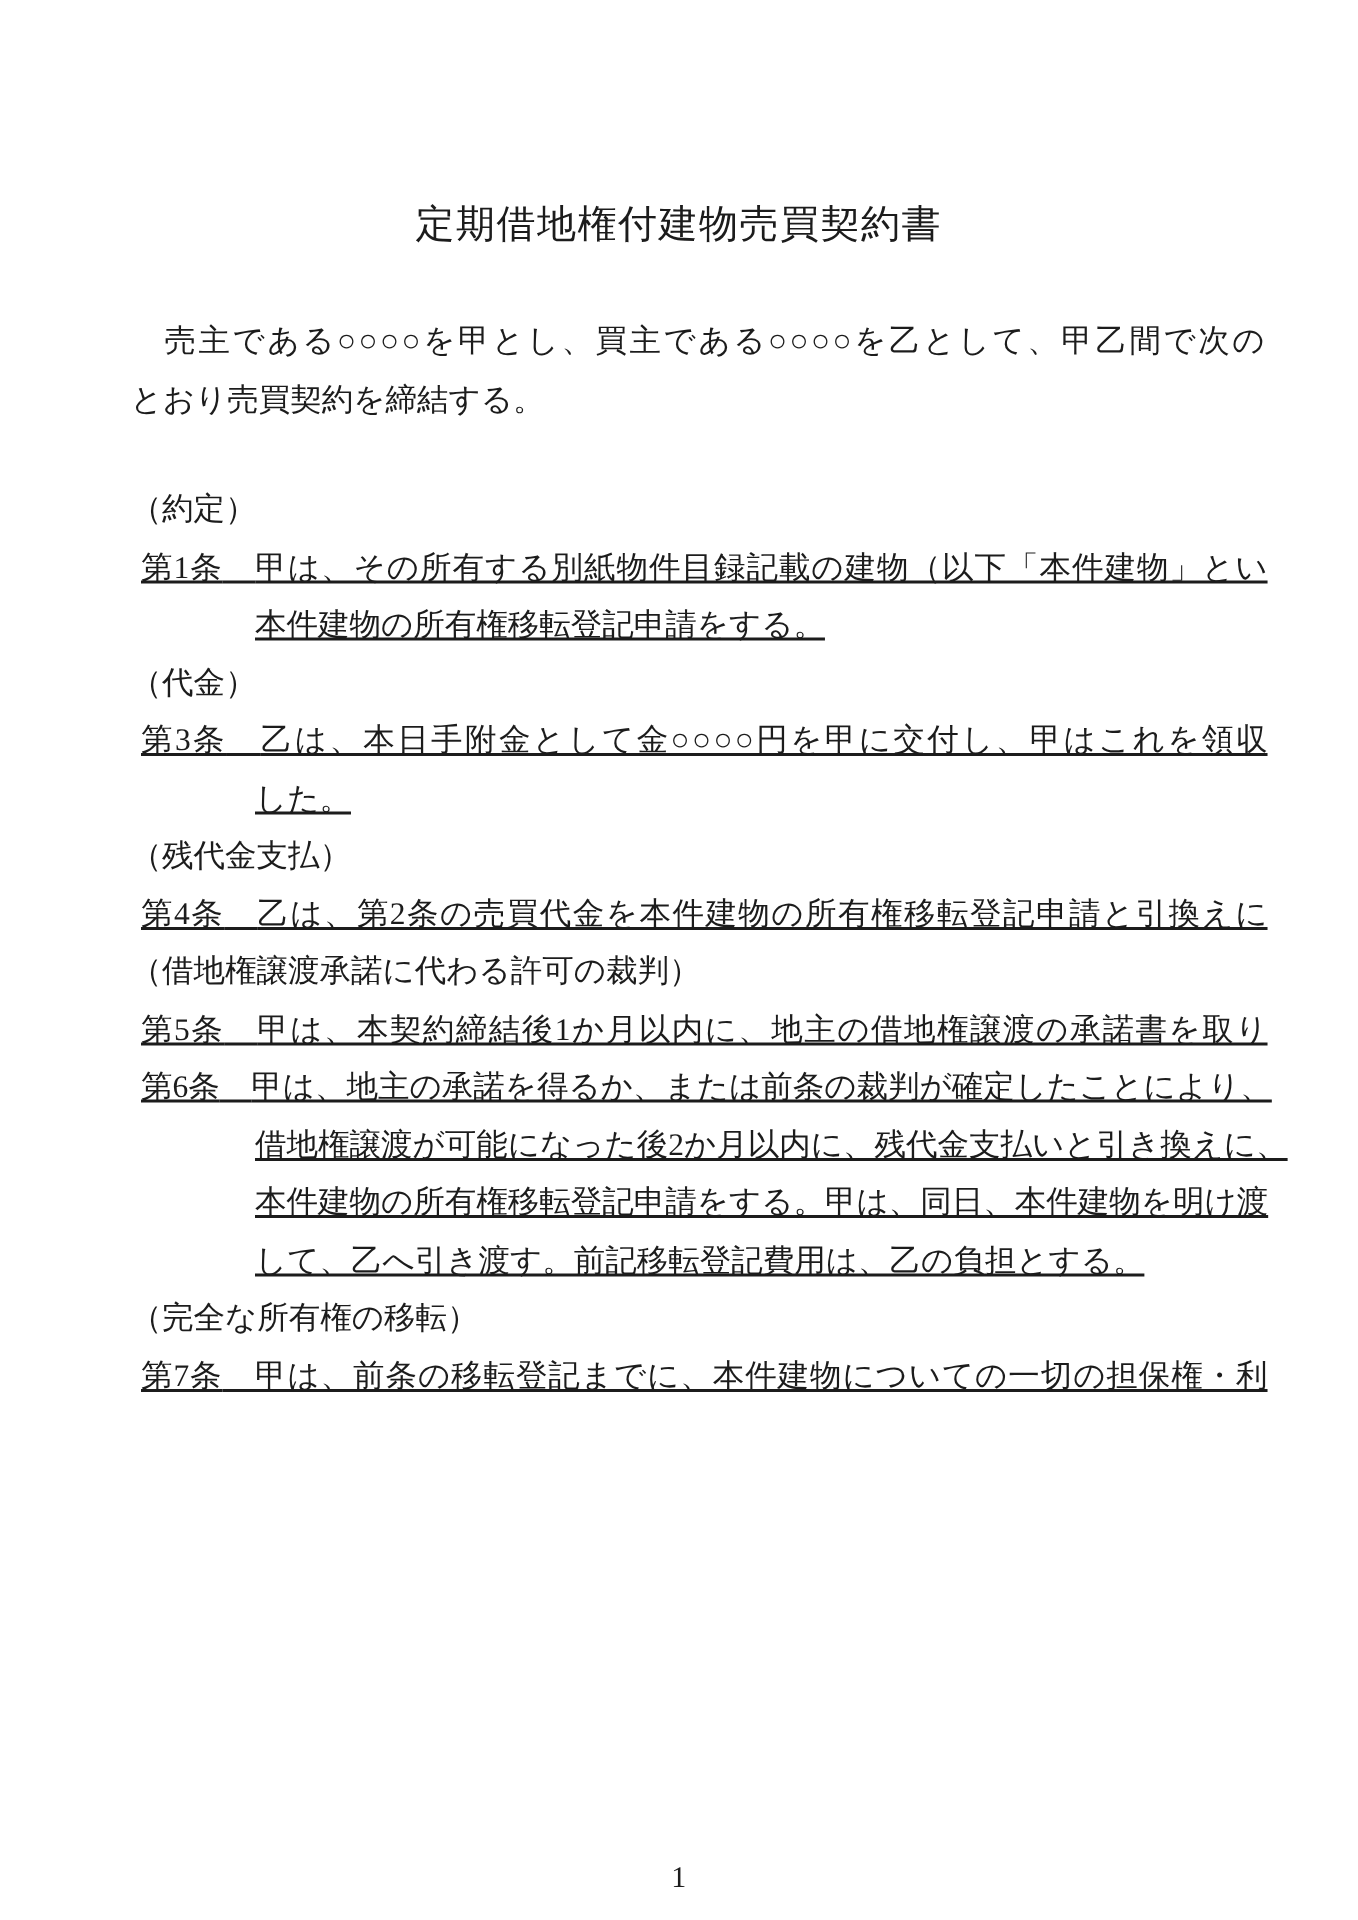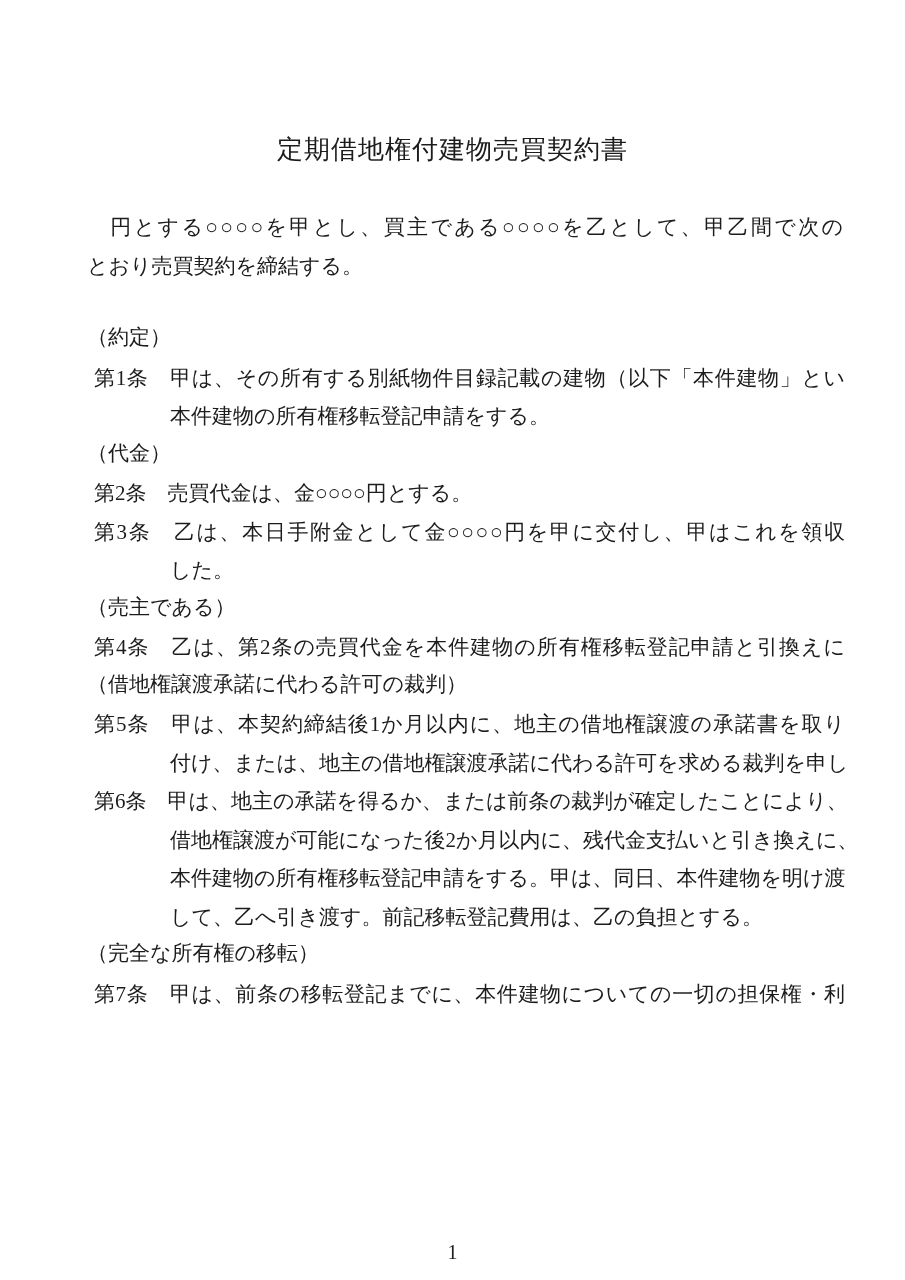--- a/index.html
+++ b/index.html
@@ -35,68 +35,64 @@
 
   .line, .heading {
     font-size: 21px;
     line-height: 38.5px;
     white-space: nowrap;
     text-align: justify;
     text-align-last: justify;
   }
   .line.final { text-align: center; text-align-last: left; }
 
-  .heading { text-align: left; text-align-last: left; font-family: Liberation Mono, monospace; }
+  .heading { text-align: left; text-align-last: left; }
 
-  .clause { margin-left: 7px; width: 751px; }
+  .clause { margin-left: 7px; width: 751px; text-decoration: underline; }
   .clause .line.cont { margin-left: 76px; width: 673px; }
   .clause .line.first { width: 751px; }
 
   .page-number {
     position: absolute;
     top: 1238px; left: 0; width: 905px;
     text-align: center;
     font-size: 20px;
     line-height: 28px;
   }
 </style>
 </head>
 <body>
 
 <div class="sheet">
 
   <div class="doc-title">定期借地権付建物売買契約書</div>
 
   <div class="preamble">
-      <div class="line">　円とする○○○○を甲とし、買主である○○○○を乙として、甲乙間で次の</div>
+      <div class="line">　売主である○○○○を甲とし、買主である○○○○を乙として、甲乙間で次の</div>
       <div class="line final">とおり売買契約を締結する。</div>
     </div>
 
   <div class="doc-body">
       <div class="heading">（約定）</div>
       <div class="clause">
         <div class="line first"><span>第1条</span>　<span>甲は、その所有する別紙物件目録記載の建物（以下「本件建物」とい</span></div>
         <div class="line cont final">本件建物の所有権移転登記申請をする。</div>
       </div>
       <div class="heading">（代金）</div>
       <div class="clause">
-        <div class="line first final"><span>第2条</span>　<span>売買代金は、金○○○○円とする。</span></div>
-      </div>
-      <div class="clause">
         <div class="line first"><span>第3条</span>　<span>乙は、本日手附金として金○○○○円を甲に交付し、甲はこれを領収</span></div>
         <div class="line cont final">した。</div>
       </div>
-      <div class="heading">（売主である）</div>
+      <div class="heading">（残代金支払）</div>
       <div class="clause">
         <div class="line first"><span>第4条</span>　<span>乙は、第2条の売買代金を本件建物の所有権移転登記申請と引換えに</span></div>
       </div>
       <div class="heading">（借地権譲渡承諾に代わる許可の裁判）</div>
       <div class="clause">
         <div class="line first"><span>第5条</span>　<span>甲は、本契約締結後1か月以内に、地主の借地権譲渡の承諾書を取り</span></div>
-        <div class="line cont">付け、または、地主の借地権譲渡承諾に代わる許可を求める裁判を申し</div>
       </div>
       <div class="clause">
         <div class="line first"><span>第6条</span>　<span>甲は、地主の承諾を得るか、または前条の裁判が確定したことにより、</span></div>
         <div class="line cont">借地権譲渡が可能になった後2か月以内に、残代金支払いと引き換えに、</div>
         <div class="line cont">本件建物の所有権移転登記申請をする。甲は、同日、本件建物を明け渡</div>
         <div class="line cont final">して、乙へ引き渡す。前記移転登記費用は、乙の負担とする。</div>
       </div>
       <div class="heading">（完全な所有権の移転）</div>
       <div class="clause">
         <div class="line first"><span>第7条</span>　<span>甲は、前条の移転登記までに、本件建物についての一切の担保権・利</span></div>

